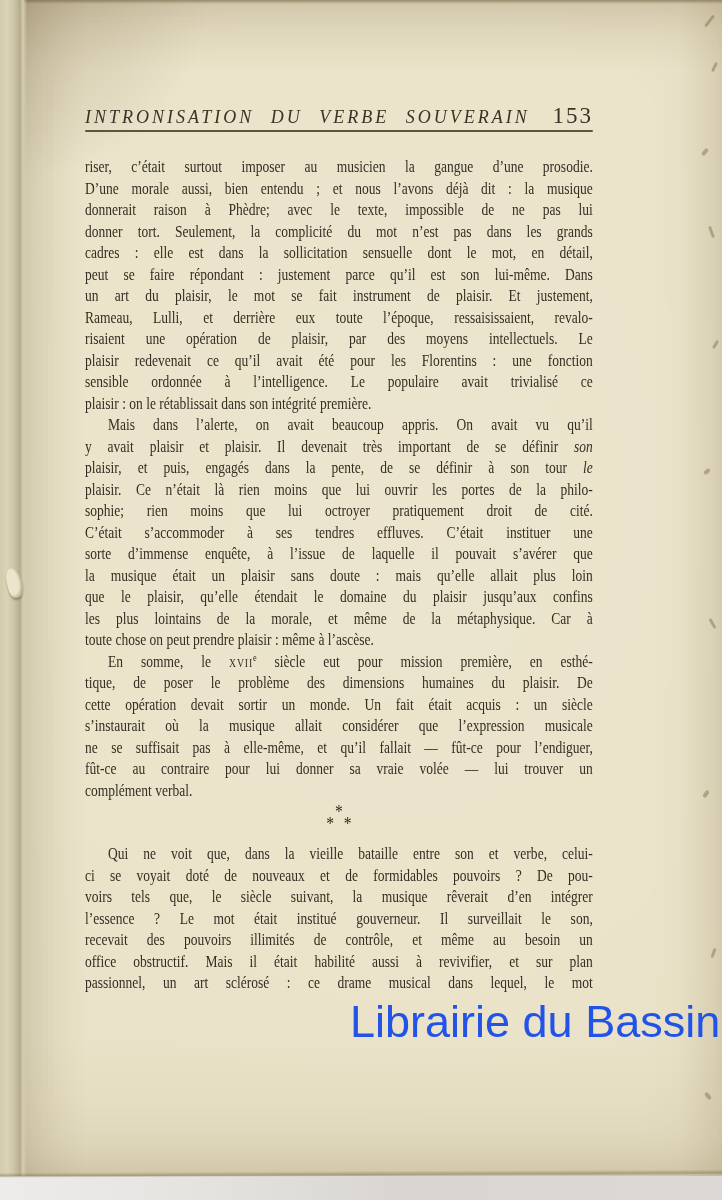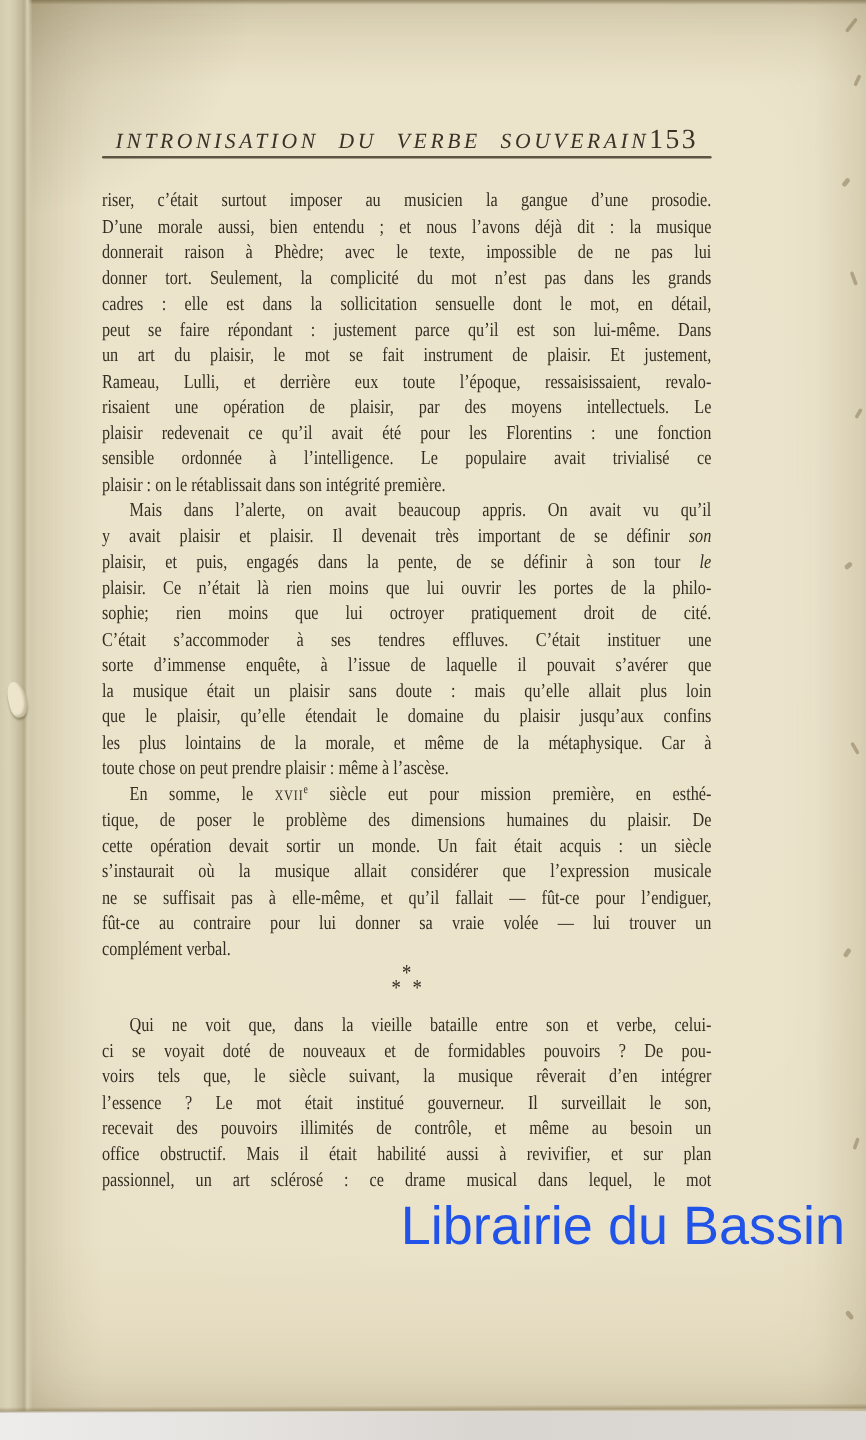--- a/index.html
+++ b/index.html
@@ -43,21 +43,21 @@
   .page-bottom-edge{
     position:absolute;left:0;top:1171px;width:722px;height:5px;
     background:linear-gradient(180deg, rgba(234,226,200,0), rgba(122,106,68,.45) 70%, rgba(122,106,68,.15));
     transform:rotate(-.25deg);
   }
   .speck{position:absolute;background:rgba(122,106,70,.45);border-radius:2px;}
 
   
   .runhead{
     position:absolute;left:85px;top:103px;width:508px;
-    display:flex;justify-content:center;align-items:baseline;
+    display:flex;justify-content:space-between;align-items:baseline;
     color:#3a3227;
   }
   .runhead .title{
     font-style:italic;font-size:18px;letter-spacing:3px;word-spacing:9px;white-space:nowrap;
   }
   .runhead .pnum{font-size:23px;letter-spacing:2px;}
   .rule{
     position:absolute;left:85px;top:130px;width:508px;height:2px;
     background:rgba(62,53,36,.82);border-radius:1px;
   }
@@ -83,21 +83,21 @@
   
   .asterism{
     height:42px;text-align:center;text-align-last:center;
     color:#352e23;font-size:19px;padding-top:3px;box-sizing:border-box;
   }
   .asterism .row1{height:13px;line-height:15px;}
   .asterism .row2{height:13px;line-height:13px;word-spacing:7px;}
 
   
   .wm{
-    position:absolute;left:334px;top:999px;
+    position:absolute;left:350px;top:999px;
     font-family:"Liberation Sans", sans-serif;
     font-size:45px;line-height:1;letter-spacing:0;
     color:#2153e8;white-space:nowrap;
   }
 </style>
 </head>
 <body>
 
 <div class="photo">
   <div class="page" style="background-color: rgb(234, 226, 200);">

